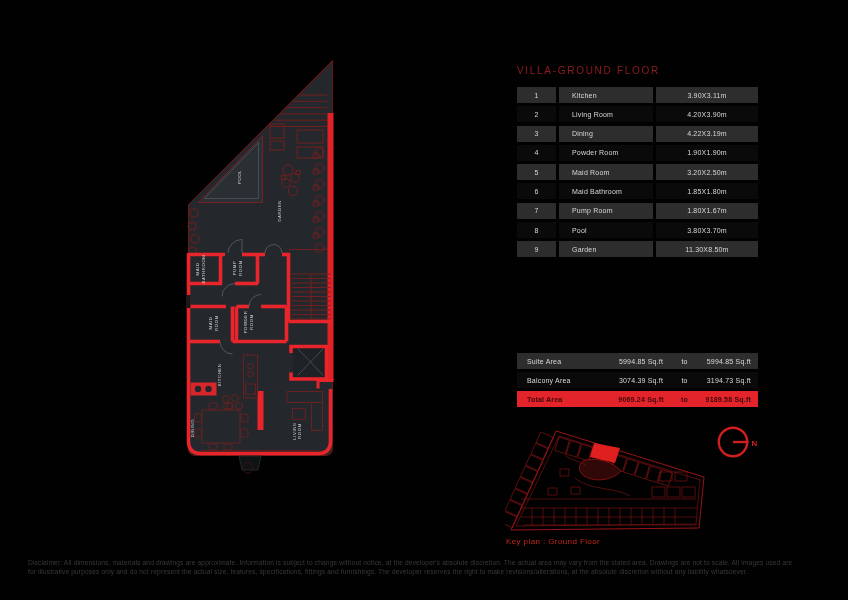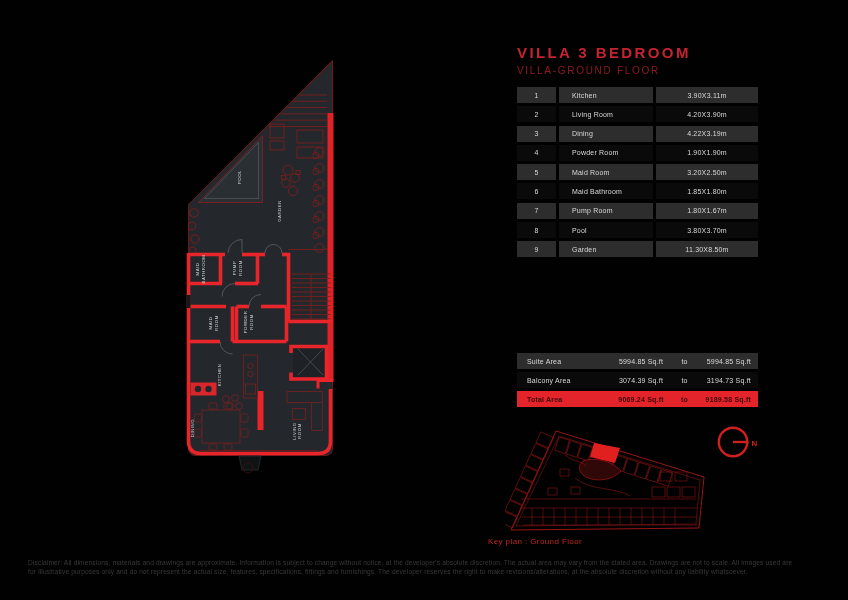--- a/index.html
+++ b/index.html
@@ -44,21 +44,21 @@
   .area-row{display:flex;height:16px;margin-bottom:3.2px;align-items:center;
             font-size:7px;color:var(--text-light);letter-spacing:0.2px;}
   .area-row .lab{width:88px;padding-left:10px;box-sizing:border-box;}
   .area-row .v1{width:72px;text-align:center;}
   .area-row .tw{flex:1;text-align:center;}
   .area-row .v2{width:66px;text-align:right;padding-right:7px;box-sizing:border-box;}
   .area-row.r0{background:var(--row-dark);}
   .area-row.r1{background:var(--row-black);}
   .area-row.hl{background:var(--highlight-red);color:#3f070a;font-weight:700;}
 
-  .kp-caption{position:absolute;left:488px;top:537px;font-size:8px;letter-spacing:0.4px;
+  .kp-caption{position:absolute;left:506px;top:537px;font-size:8px;letter-spacing:0.4px;
               color:#c3271b;}
   .disclaimer{position:absolute;left:28px;top:558px;width:800px;color:#3a3a3a;
               font-size:6.6px;line-height:9px;letter-spacing:0.15px;}
   .disclaimer div{white-space:nowrap;}
 </style>
 </head>
 <body>
 
 <div class="page" style="--accent-red: #c62332; --dark-red: #8e1b22; --wall-red: #e8252b; --line-red: #7a1d1d; --furn-red: #6f2020; --row-dark: #2d2d2d; --row-black: #0a0a0a; --highlight-red: #e3242b; --text-light: #d9d9d9;">
 
@@ -217,21 +217,20 @@
     <text class="fp-lbl" transform="rotate(-90 212 323)" x="212" y="323">MAID</text>
     <text class="fp-lbl" transform="rotate(-90 217.5 323)" x="217.5" y="323">ROOM</text>
     <text class="fp-lbl" transform="rotate(-90 247 322)" x="247" y="322">POWDER</text>
     <text class="fp-lbl" transform="rotate(-90 252.5 322)" x="252.5" y="322">ROOM</text>
     <text class="fp-lbl" transform="rotate(-90 221 375)" x="221" y="375">KITCHEN</text>
     <text class="fp-lbl" transform="rotate(-90 193.5 428)" x="193.5" y="428">DINING</text>
     <text class="fp-lbl" transform="rotate(-90 295.5 431)" x="295.5" y="431">LIVING</text>
     <text class="fp-lbl" transform="rotate(-90 301 431)" x="301" y="431">ROOM</text>
   </svg>
 
-  <div class="title">VILLA 3 BEDROOM</div>
   <div class="subtitle">VILLA-GROUND FLOOR</div>
 
   <div class="room-table">
       <div class="room-row row-odd">
         <div class="c num">1</div>
         <div class="c nm">Kitchen</div>
         <div class="c dm">3.90X3.11m</div>
       </div>
       <div class="room-row row-even">
         <div class="c num">2</div>

